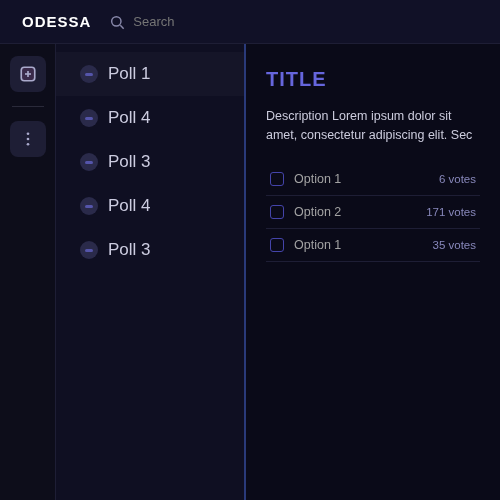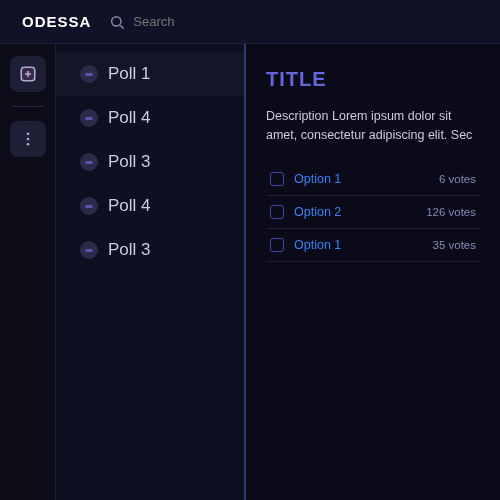--- a/index.html
+++ b/index.html
@@ -174,21 +174,21 @@
       height: 14px;
       border: 1px solid #4444aa;
       border-radius: 3px;
       flex-shrink: 0;
       background: transparent;
     }
 
     .option-label {
       flex: 1;
       font-size: 12.5px;
-      color: #3b82f6;
+      color: #a3a3a3;
     }
 
     .option-votes {
       font-size: 11.5px;
       color: #8888bb;
       white-space: nowrap;
     }
 
     
     .logo {
@@ -262,21 +262,21 @@
 
     <div class="options-table" id="options-table">
     <div class="option-row">
           <div class="option-checkbox"></div>
           <span class="option-label">Option 1</span>
           <span class="option-votes">6 votes</span>
         </div>
         <div class="option-row">
           <div class="option-checkbox"></div>
           <span class="option-label">Option 2</span>
-          <span class="option-votes">126 votes</span>
+          <span class="option-votes">171 votes</span>
         </div>
         <div class="option-row">
           <div class="option-checkbox"></div>
           <span class="option-label">Option 1</span>
           <span class="option-votes">35 votes</span>
         </div>
       </div>
   </div>
 
 </div>

